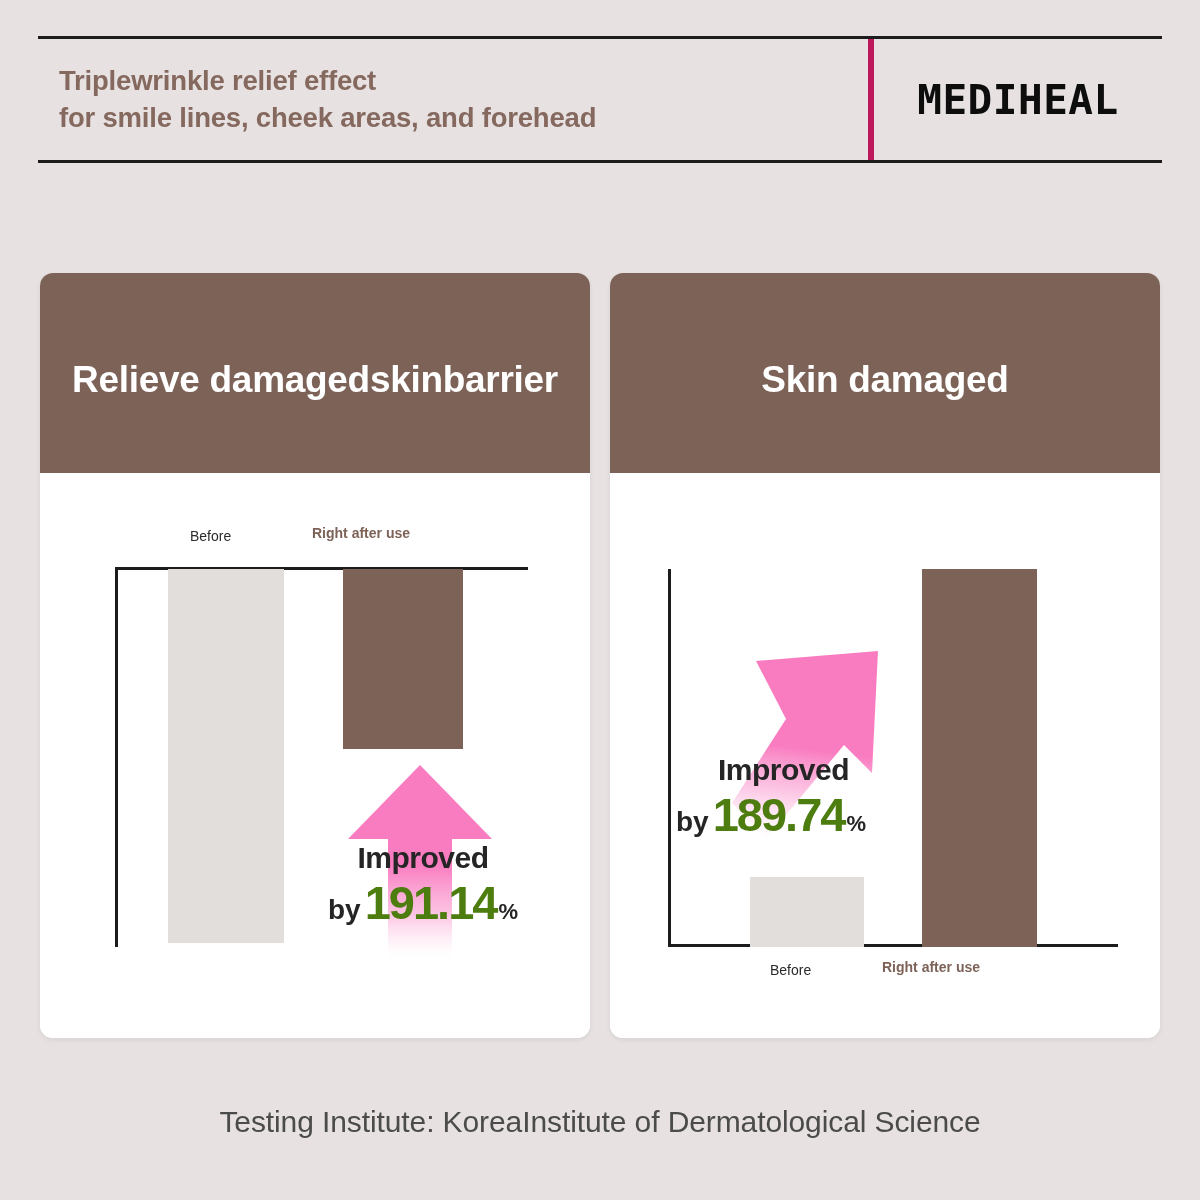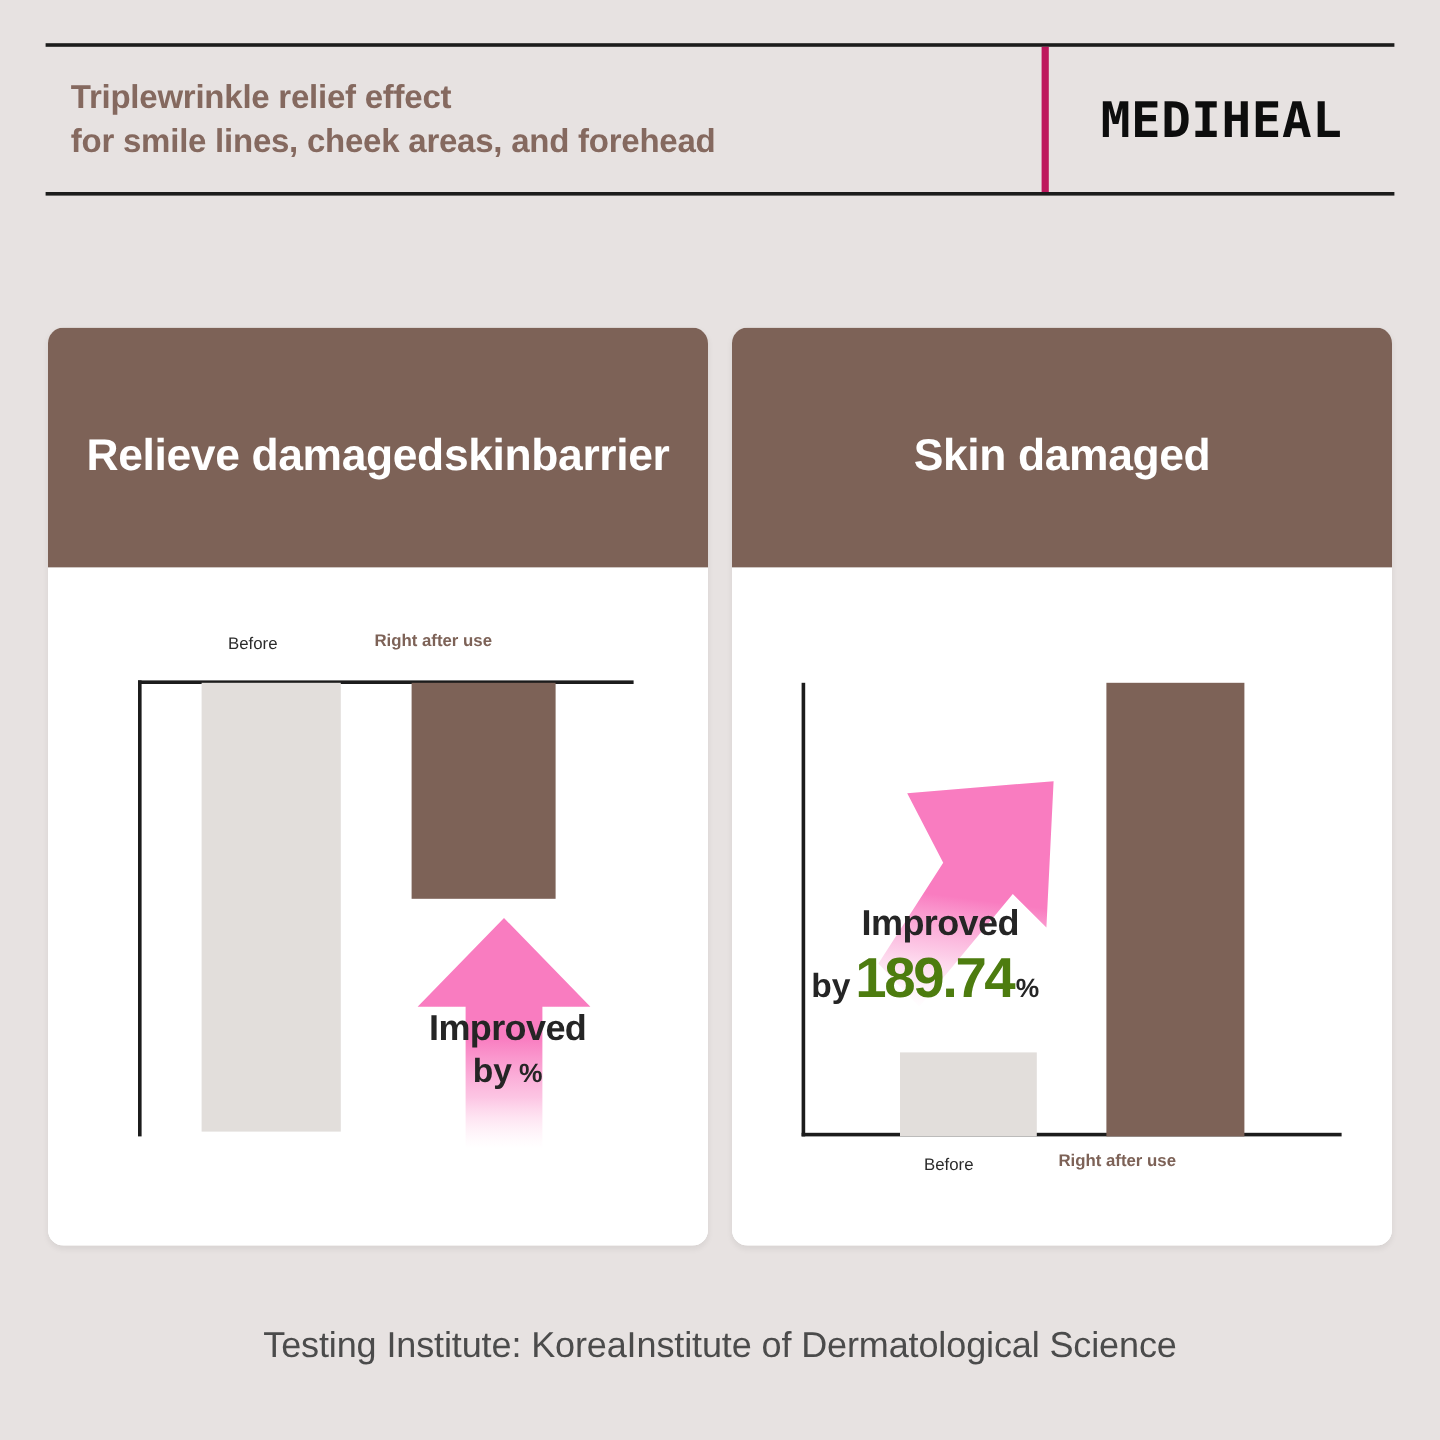--- a/index.html
+++ b/index.html
@@ -261,20 +261,21 @@
               <stop offset="100%" stop-color="#ffd2e8" stop-opacity="0"></stop>
             </linearGradient>
           </defs>
           <path d="M80 4 L152 78 L112 78 L112 196 L48 196 L48 78 L8 78 Z" fill="url(#pinkFadeUp)"></path>
         </svg>
 
         <div class="callout">
           <span class="callout-improved">Improved</span>
           <span class="callout-value-row">
             <span class="callout-by">by</span>
+            <span class="callout-number">191.14</span>
             <span class="callout-percent">%</span>
           </span>
         </div>
 
       </div>
     </div>
   </div>
 
   <div class="card">
     <div class="card-header">

